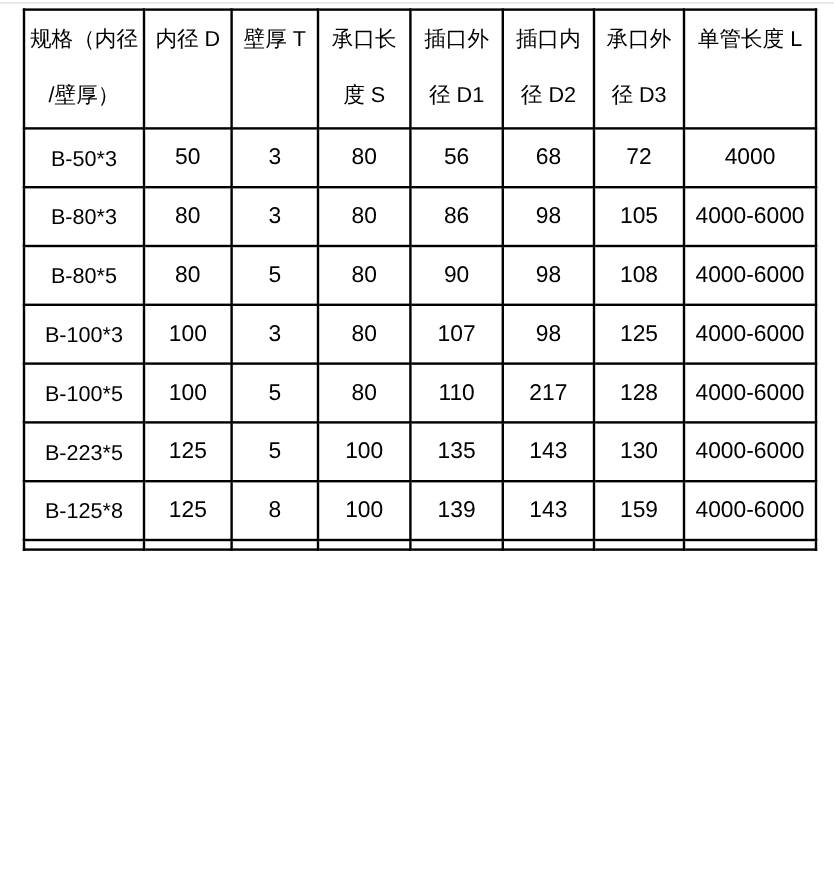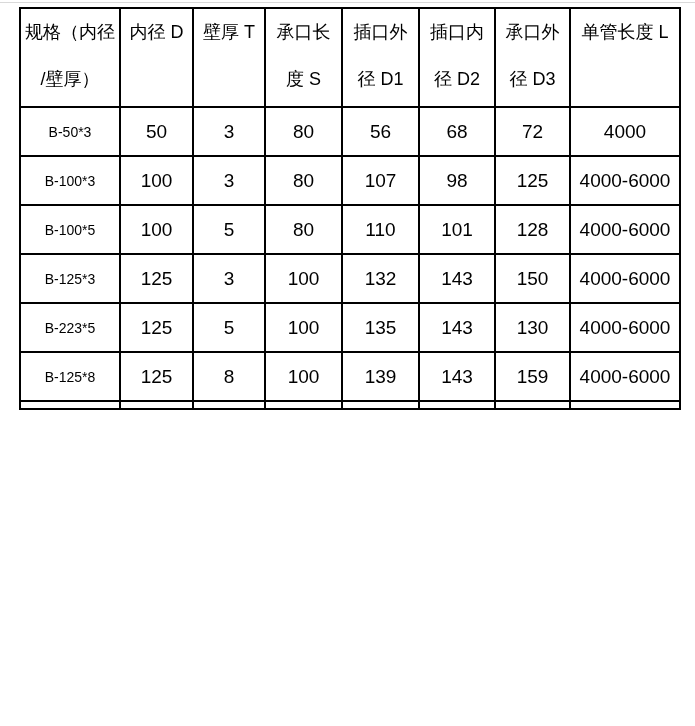--- a/index.html
+++ b/index.html
@@ -39,21 +39,21 @@
     font-size: 18px;
     line-height: 47px;
     padding-top: 2px;
   }
   tbody tr.data-row td {
     height: 47px;
     font-size: 19px;
     vertical-align: middle;
     line-height: 1;
   }
-  tbody tr.data-row td:first-child { font-size: 14px; }
+  tbody tr.data-row td:first-child { font-size: 18px; }
   tbody tr.data-row:last-of-type td { height: 41px; }
   tbody tr.clipped-row td { height: 6px; }
 </style>
 </head>
 <body>
 
 <div class="page" style="--page-bg: #ffffff; --top-rule-color: #d9d9d9; --border-color: #000000; --text-color: #000000;">
   <div class="top-rule"></div>
 
   <table class="spec">
@@ -89,47 +89,57 @@
           <td>B-50*3</td>
           <td>50</td>
           <td>3</td>
           <td>80</td>
           <td>56</td>
           <td>68</td>
           <td>72</td>
           <td>4000</td>
         </tr>
         <tr class="data-row">
+          <td>B-80*3</td>
+          <td>80</td>
+          <td>3</td>
+          <td>80</td>
+          <td>86</td>
+          <td>98</td>
+          <td>105</td>
+          <td>4000-6000</td>
+        </tr>
+        <tr class="data-row">
+          <td>B-80*5</td>
+          <td>80</td>
+          <td>5</td>
+          <td>80</td>
+          <td>90</td>
+          <td>98</td>
+          <td>108</td>
+          <td>4000-6000</td>
+        </tr>
+        <tr class="data-row">
           <td>B-100*3</td>
           <td>100</td>
           <td>3</td>
           <td>80</td>
           <td>107</td>
           <td>98</td>
           <td>125</td>
           <td>4000-6000</td>
         </tr>
         <tr class="data-row">
           <td>B-100*5</td>
           <td>100</td>
           <td>5</td>
           <td>80</td>
           <td>110</td>
-          <td>101</td>
+          <td>217</td>
           <td>128</td>
-          <td>4000-6000</td>
-        </tr>
-        <tr class="data-row">
-          <td>B-125*3</td>
-          <td>125</td>
-          <td>3</td>
-          <td>100</td>
-          <td>132</td>
-          <td>143</td>
-          <td>150</td>
           <td>4000-6000</td>
         </tr>
         <tr class="data-row">
           <td>B-223*5</td>
           <td>125</td>
           <td>5</td>
           <td>100</td>
           <td>135</td>
           <td>143</td>
           <td>130</td>

